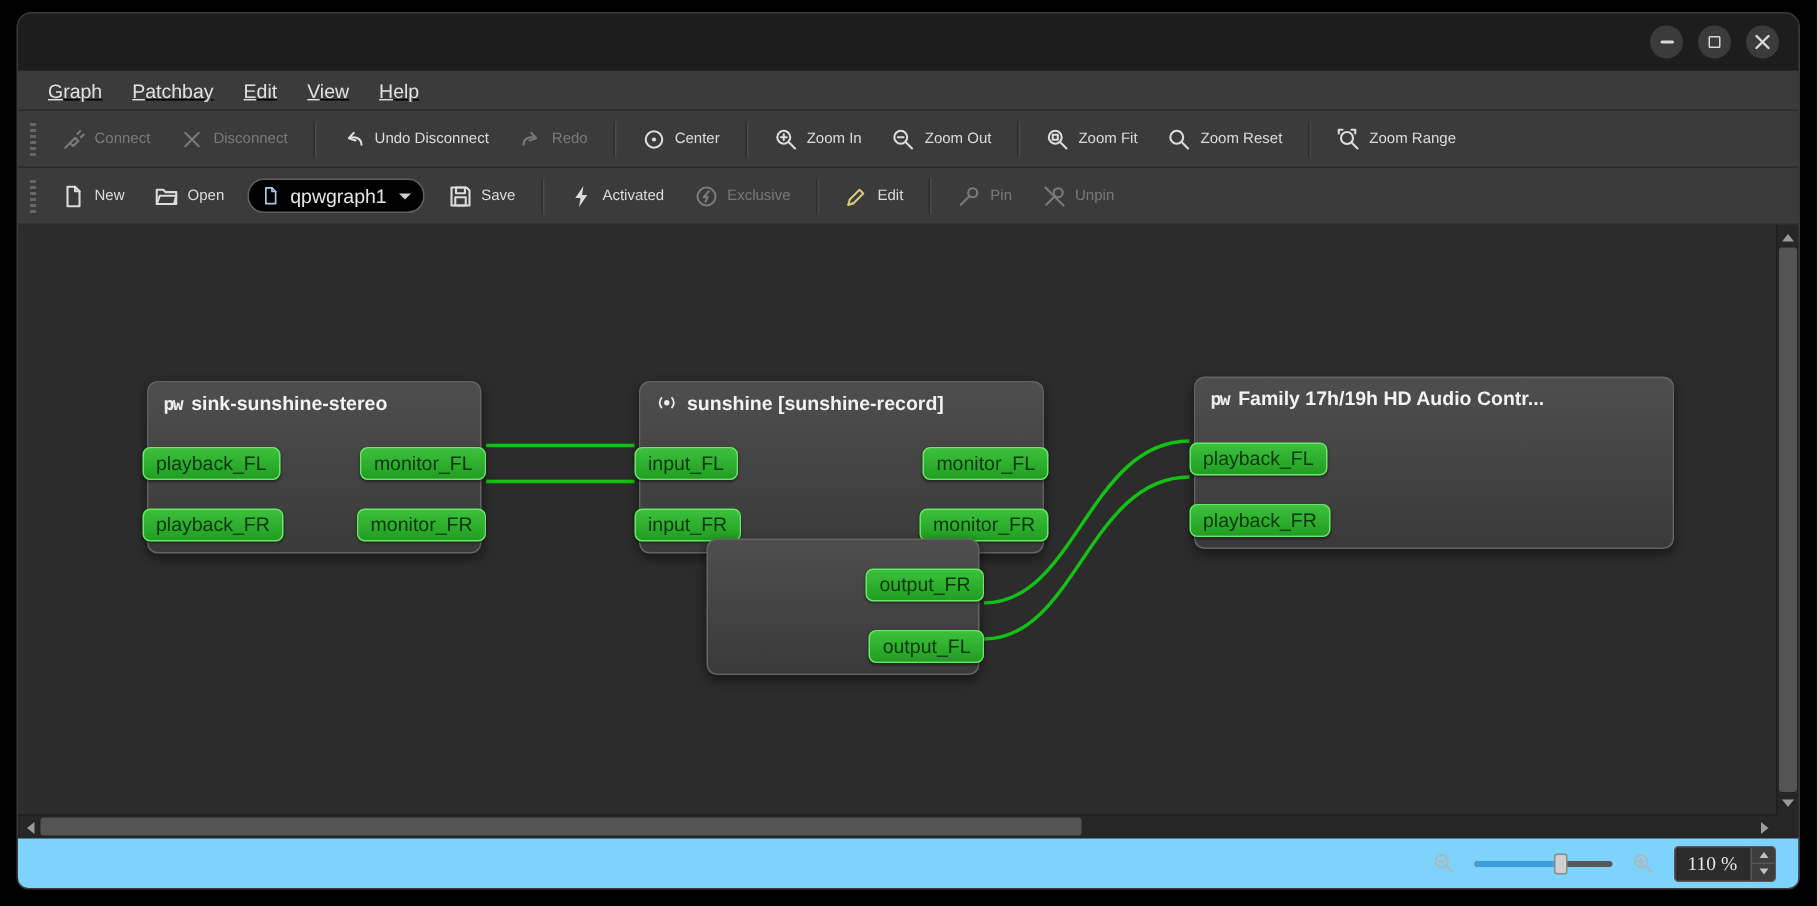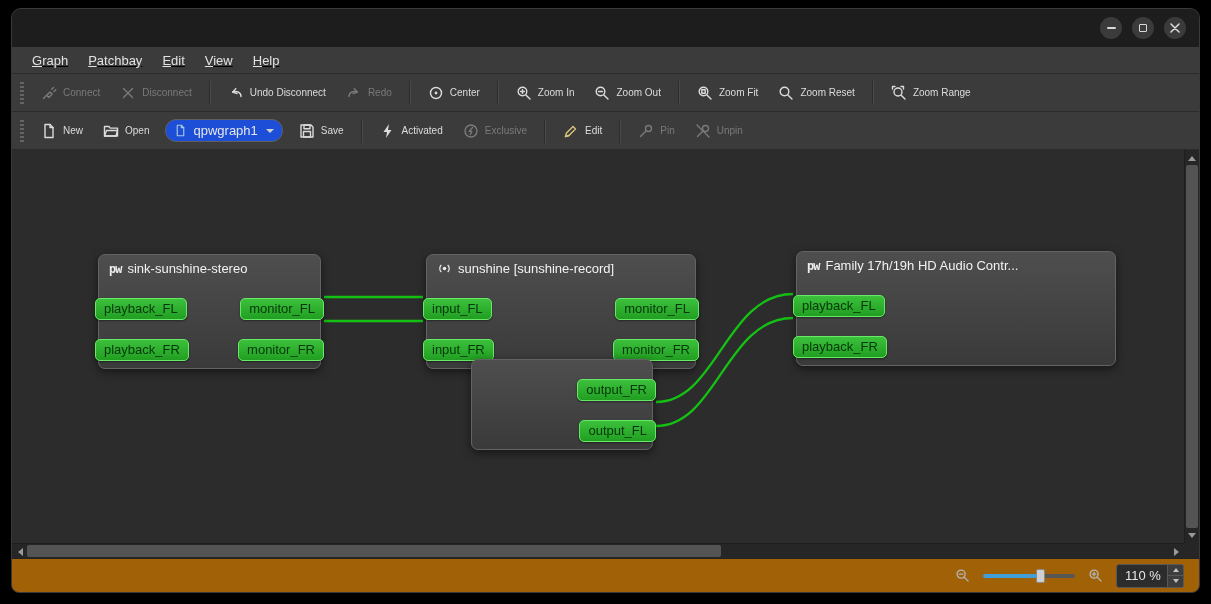--- a/index.html
+++ b/index.html
@@ -31,37 +31,37 @@
     border-left:2px dotted #656565; border-right:2px dotted #656565; }
   .tsep { width:0; height:24px; border-left:1px solid #2d2d2d; border-right:1px solid #4b4b4b; margin:0 6px; }
   .tbtn { display:flex; align-items:center; gap:6px; padding:5px 9px; border-radius:3px;
     color:#dcdcdc; font-size:10px; white-space:nowrap; }
   .tbtn.disabled { color:#7a7a7a; }
   .ticon { display:flex; align-items:center; color:inherit; }
   .ticon svg { stroke:currentColor; fill:none; stroke-width:1.4; stroke-linecap:round; stroke-linejoin:round; }
   .tint-pencil { color:#d8c878; }
   .tint-doc { color:#a9c6e2; }
 
-  .combo { display:flex; align-items:center; gap:6px; background:#1d4ed8; border:1px solid #5f5f5f;
+  .combo { display:flex; align-items:center; gap:6px; background:#000000; border:1px solid #5f5f5f;
     border-radius:11px; padding:3px 8px; margin:1px 5px; color:#e6e6e6; font-size:13px; }
   .combo-arrow { width:0; height:0; border:4px solid transparent; border-top-color:#cfcfcf; margin-top:5px; margin-left:2px; }
 
   
   .canvas-wrap { position:relative; flex:1 1 auto; background:#2c2c2c; overflow:hidden; }
   .wires { position:absolute; left:0; top:0; width:100%; height:100%; }
   .wires path { stroke:#14c214; stroke-width:2.3; fill:none; }
 
   .node { position:absolute; background:linear-gradient(#4e4e4e,#3a3a3a);
     border:1px solid #636363; border-radius:7px; box-shadow:0 3px 8px rgba(0,0,0,.5);
     padding-bottom:7px; }
   .nhead { display:flex; align-items:center; gap:6px; padding:6px 10px 3px; }
   .nicon { color:#ececec; display:flex; align-items:center; }
   .nicon.pw { font-family:"DejaVu Sans Mono", monospace; font-size:12px; font-weight:bold; letter-spacing:-1px; }
   .nicon svg { stroke:currentColor; }
-  .ntitle { color:#f2f2f2; font-size:13px; font-weight:normal; white-space:nowrap; overflow:hidden; }
+  .ntitle { color:#f2f2f2; font-size:13px; font-weight:bold; white-space:nowrap; overflow:hidden; }
   .prow { display:flex; justify-content:space-between; align-items:center; margin-top:19px; }
   .prow.out-only { justify-content:flex-end; }
   .port { font-size:13px; color:#06370b; background:linear-gradient(#3cc13c,#219e21);
     border:1px solid #67e967; border-radius:5px; padding:2px 8px 3px;
     box-shadow:0 1px 2px rgba(0,0,0,.45); white-space:nowrap; }
   .port.in { margin-left:-4px; }
   .port.out { margin-right:-4px; }
 
   
   .vscroll { position:absolute; top:0; right:0; bottom:15px; width:15px; background:#262626; border-left:1px solid #1e1e1e; }
@@ -69,22 +69,22 @@
   .scorner { position:absolute; right:0; bottom:0; width:15px; height:15px; background:#262626; }
   .sarrow { position:absolute; width:15px; height:15px; display:flex; align-items:center; justify-content:center; }
   .tri-up    { width:0; height:0; border:4px solid transparent; border-bottom:5px solid #9a9a9a; margin-top:-3px; }
   .tri-down  { width:0; height:0; border:4px solid transparent; border-top:5px solid #9a9a9a; margin-bottom:-3px; }
   .tri-left  { width:0; height:0; border:4px solid transparent; border-right:5px solid #9a9a9a; margin-left:-3px; }
   .tri-right { width:0; height:0; border:4px solid transparent; border-left:5px solid #9a9a9a; margin-right:-3px; }
   .vthumb { position:absolute; left:1px; right:1px; top:15px; bottom:15px; background:#545454; border-radius:2px; }
   .hthumb { position:absolute; top:1px; bottom:1px; left:15px; width:694px; background:#545454; border-radius:2px; }
 
   
-  .statusbar { height:34px; background:#a16207; border-top:1px solid #242424;
-    display:flex; align-items:center; justify-content:flex-end; gap:13px; padding:0 15px; flex:0 0 auto; }
+  .statusbar { height:34px; background:#7dd3fc; border-top:1px solid #242424;
+    display:flex; align-items:center; justify-content:flex-end; gap:13px; padding:0 15px; flex:0 0 auto;font-family:Liberation Serif, serif; }
   .sicon { display:flex; align-items:center; color:#b5b5b5; }
   .sicon svg { stroke:currentColor; fill:none; stroke-width:1.4; stroke-linecap:round; }
   .slider { position:relative; width:92px; height:18px; }
   .slider-track { position:absolute; top:7px; left:0; right:0; height:4px; background:#575757; border-radius:2px; }
   .slider-fill  { position:absolute; top:7px; left:0; width:62%; height:4px; background:#3f9fd8; border-radius:2px; }
   .slider-handle{ position:absolute; top:2px; left:58%; width:9px; height:14px; background:#cfcfcf; border-radius:2px; border:1px solid #8a8a8a; }
   .spinbox { display:flex; align-items:center; height:24px; width:68px; background:#2c2c2c;
     border:1px solid #575757; border-radius:3px; overflow:hidden; }
   .spin-value { flex:1; color:#e6e6e6; font-size:13px; padding-left:8px; }
   .spin-arrows { width:16px; height:100%; border-left:1px solid #575757; display:flex; flex-direction:column; }

